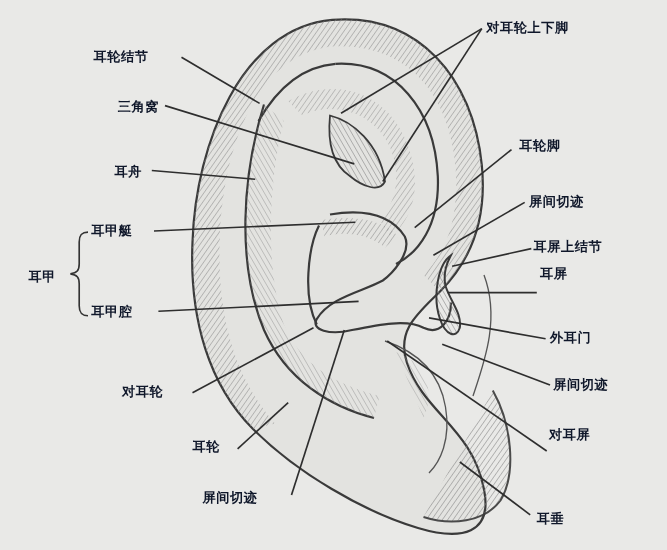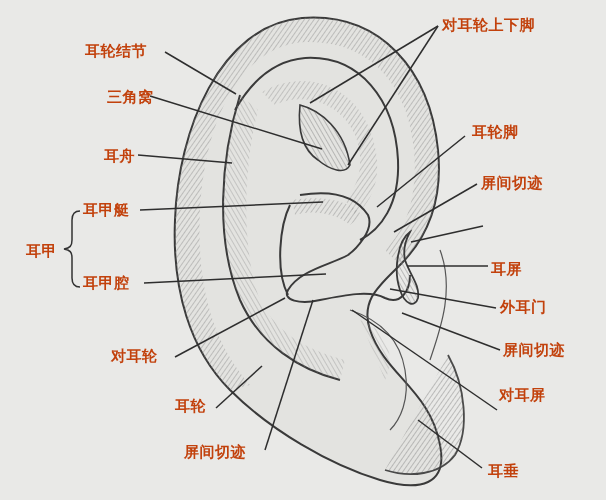--- a/index.html
+++ b/index.html
@@ -1,19 +1,19 @@
 <!DOCTYPE html>
 <html><head>
 <meta charset="utf-8">
 <style>
   html, body { margin:0; padding:0; }
   body { width:606px; height:500px; background:#e9e9e7; overflow:hidden; position:relative;
          font-family:"DejaVu Serif","Liberation Serif",serif; }
   #stage { position:absolute; left:0; top:0; width:606px; height:500px; }
-  .lbl { position:absolute; font-size:15px; color:#c2410c; white-space:nowrap; line-height:18px;
+  .lbl { position:absolute; font-size:12px; color:#0f172a; white-space:nowrap; line-height:18px;
          font-weight:bold; letter-spacing:0.5px;font-family:Liberation Serif, serif; }
   svg { position:absolute; left:0; top:0; }
 </style>
 </head>
 <body>
 
 <div id="stage">
   <svg width="606" height="500" viewBox="0 0 606 500">
     <defs>
       <pattern id="hatch" width="4" height="4" patternUnits="userSpaceOnUse" patternTransform="rotate(35)">
@@ -88,18 +88,19 @@
   <div class="lbl" style="left:104px;top:147px">耳舟</div>
   <div class="lbl" style="left:83px;top:201px">耳甲艇</div>
   <div class="lbl" style="left:26px;top:242px">耳甲</div>
   <div class="lbl" style="left:83px;top:274px">耳甲腔</div>
   <div class="lbl" style="left:111px;top:347px">对耳轮</div>
   <div class="lbl" style="left:175px;top:397px">耳轮</div>
   <div class="lbl" style="left:184px;top:443px">屏间切迹</div>
   <div class="lbl" style="left:442px;top:16px">对耳轮上下脚</div>
   <div class="lbl" style="left:472px;top:123px">耳轮脚</div>
   <div class="lbl" style="left:481px;top:174px">屏间切迹</div>
-  <div class="lbl" style="left:491px;top:260px">耳屏</div>
+  <div class="lbl" style="left:485px;top:215px">耳屏上结节</div>
+  <div class="lbl" style="left:491px;top:240px">耳屏</div>
   <div class="lbl" style="left:500px;top:298px">外耳门</div>
   <div class="lbl" style="left:503px;top:341px">屏间切迹</div>
   <div class="lbl" style="left:499px;top:386px">对耳屏</div>
   <div class="lbl" style="left:488px;top:462px">耳垂</div>
 </div>
 
 </body></html>

